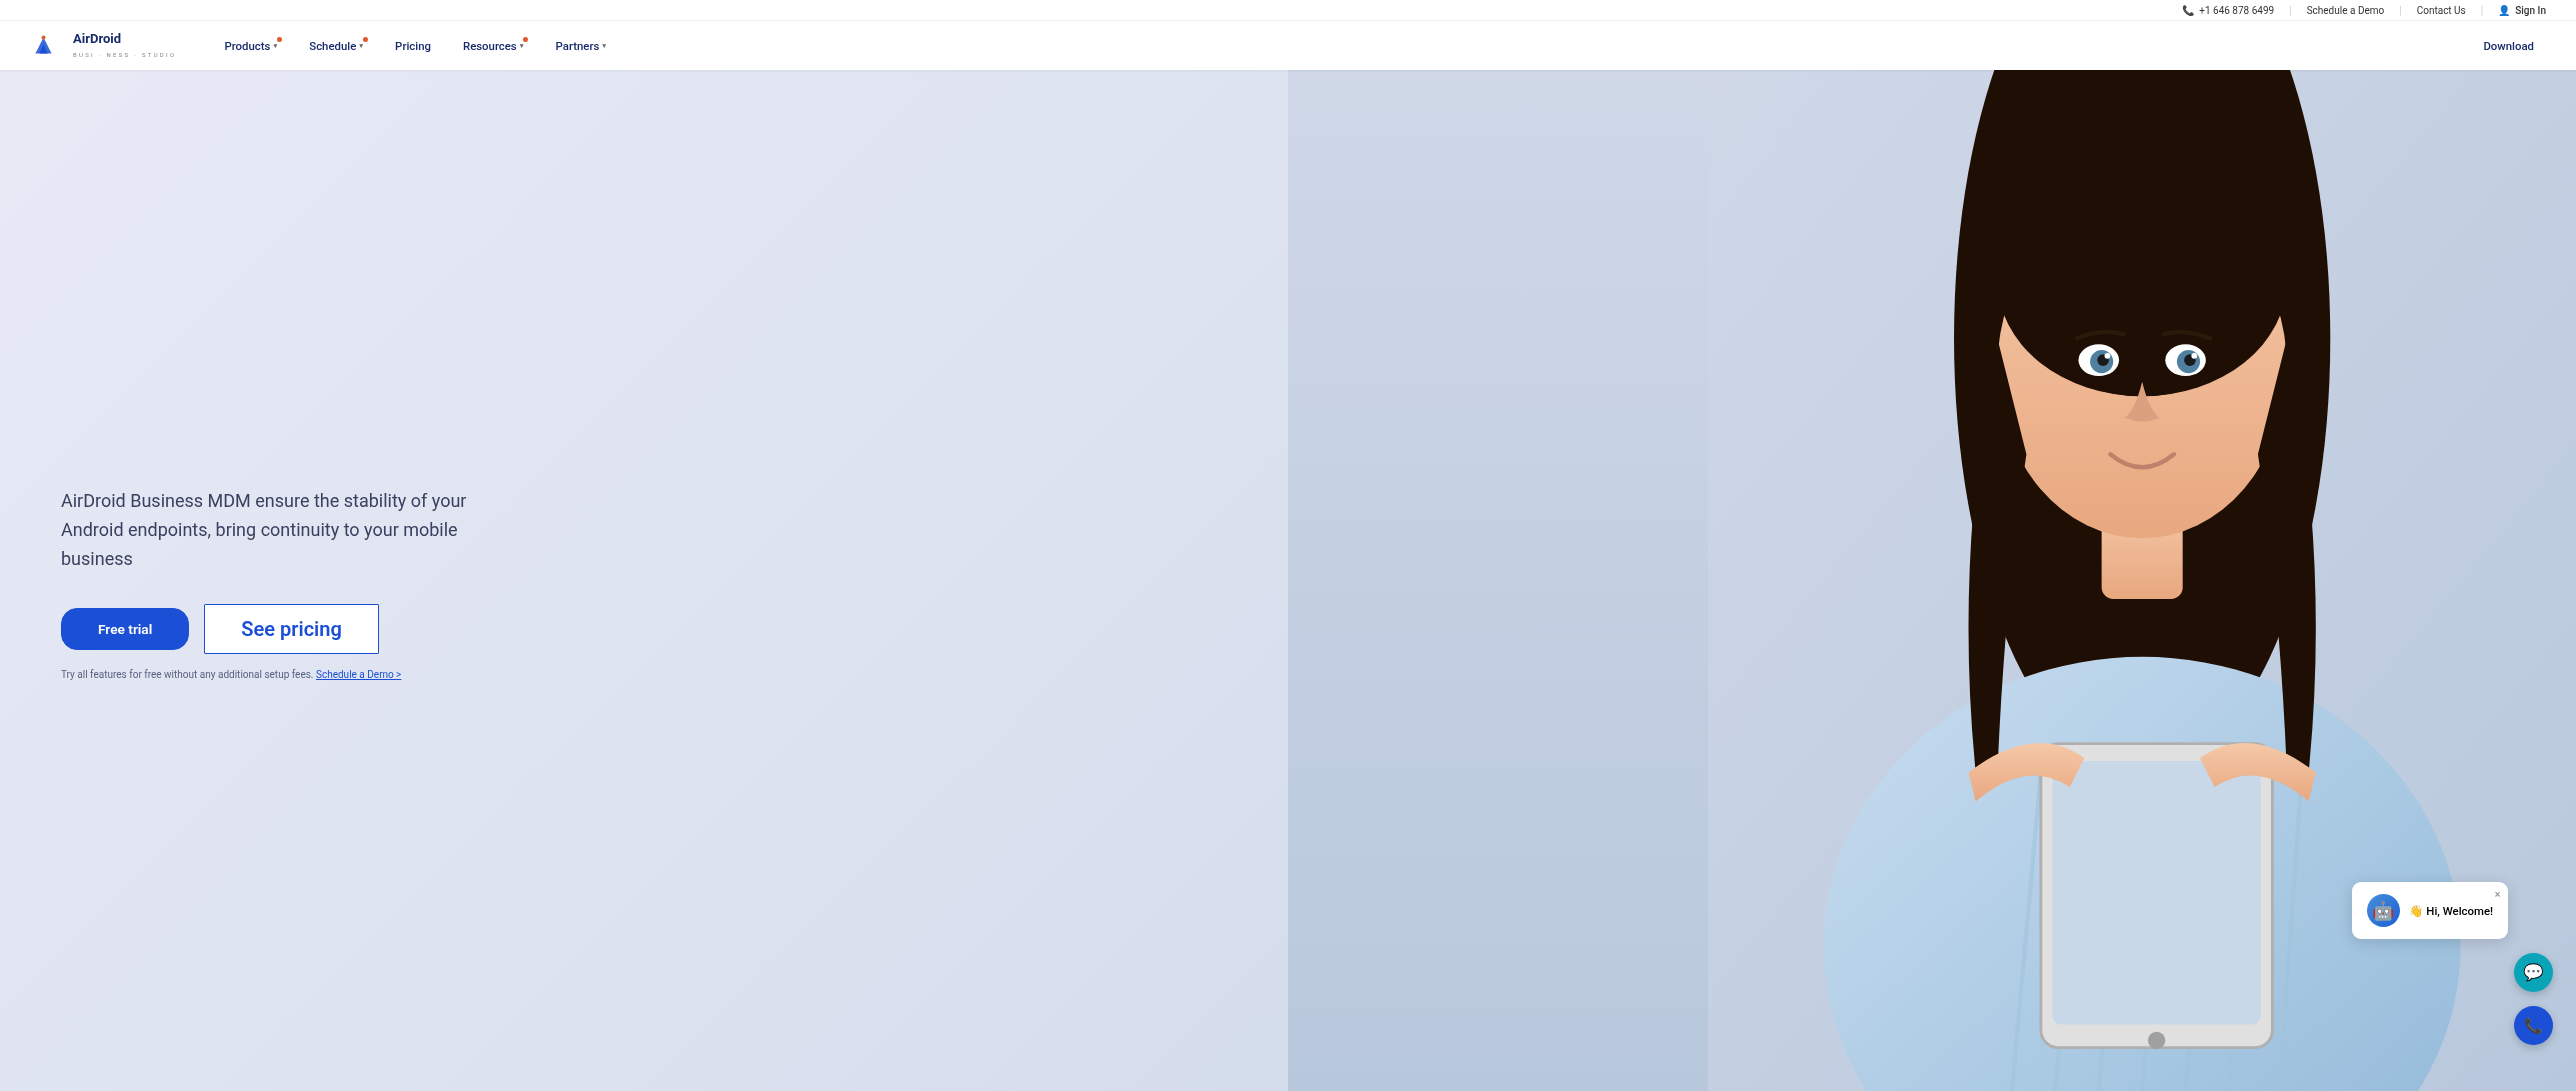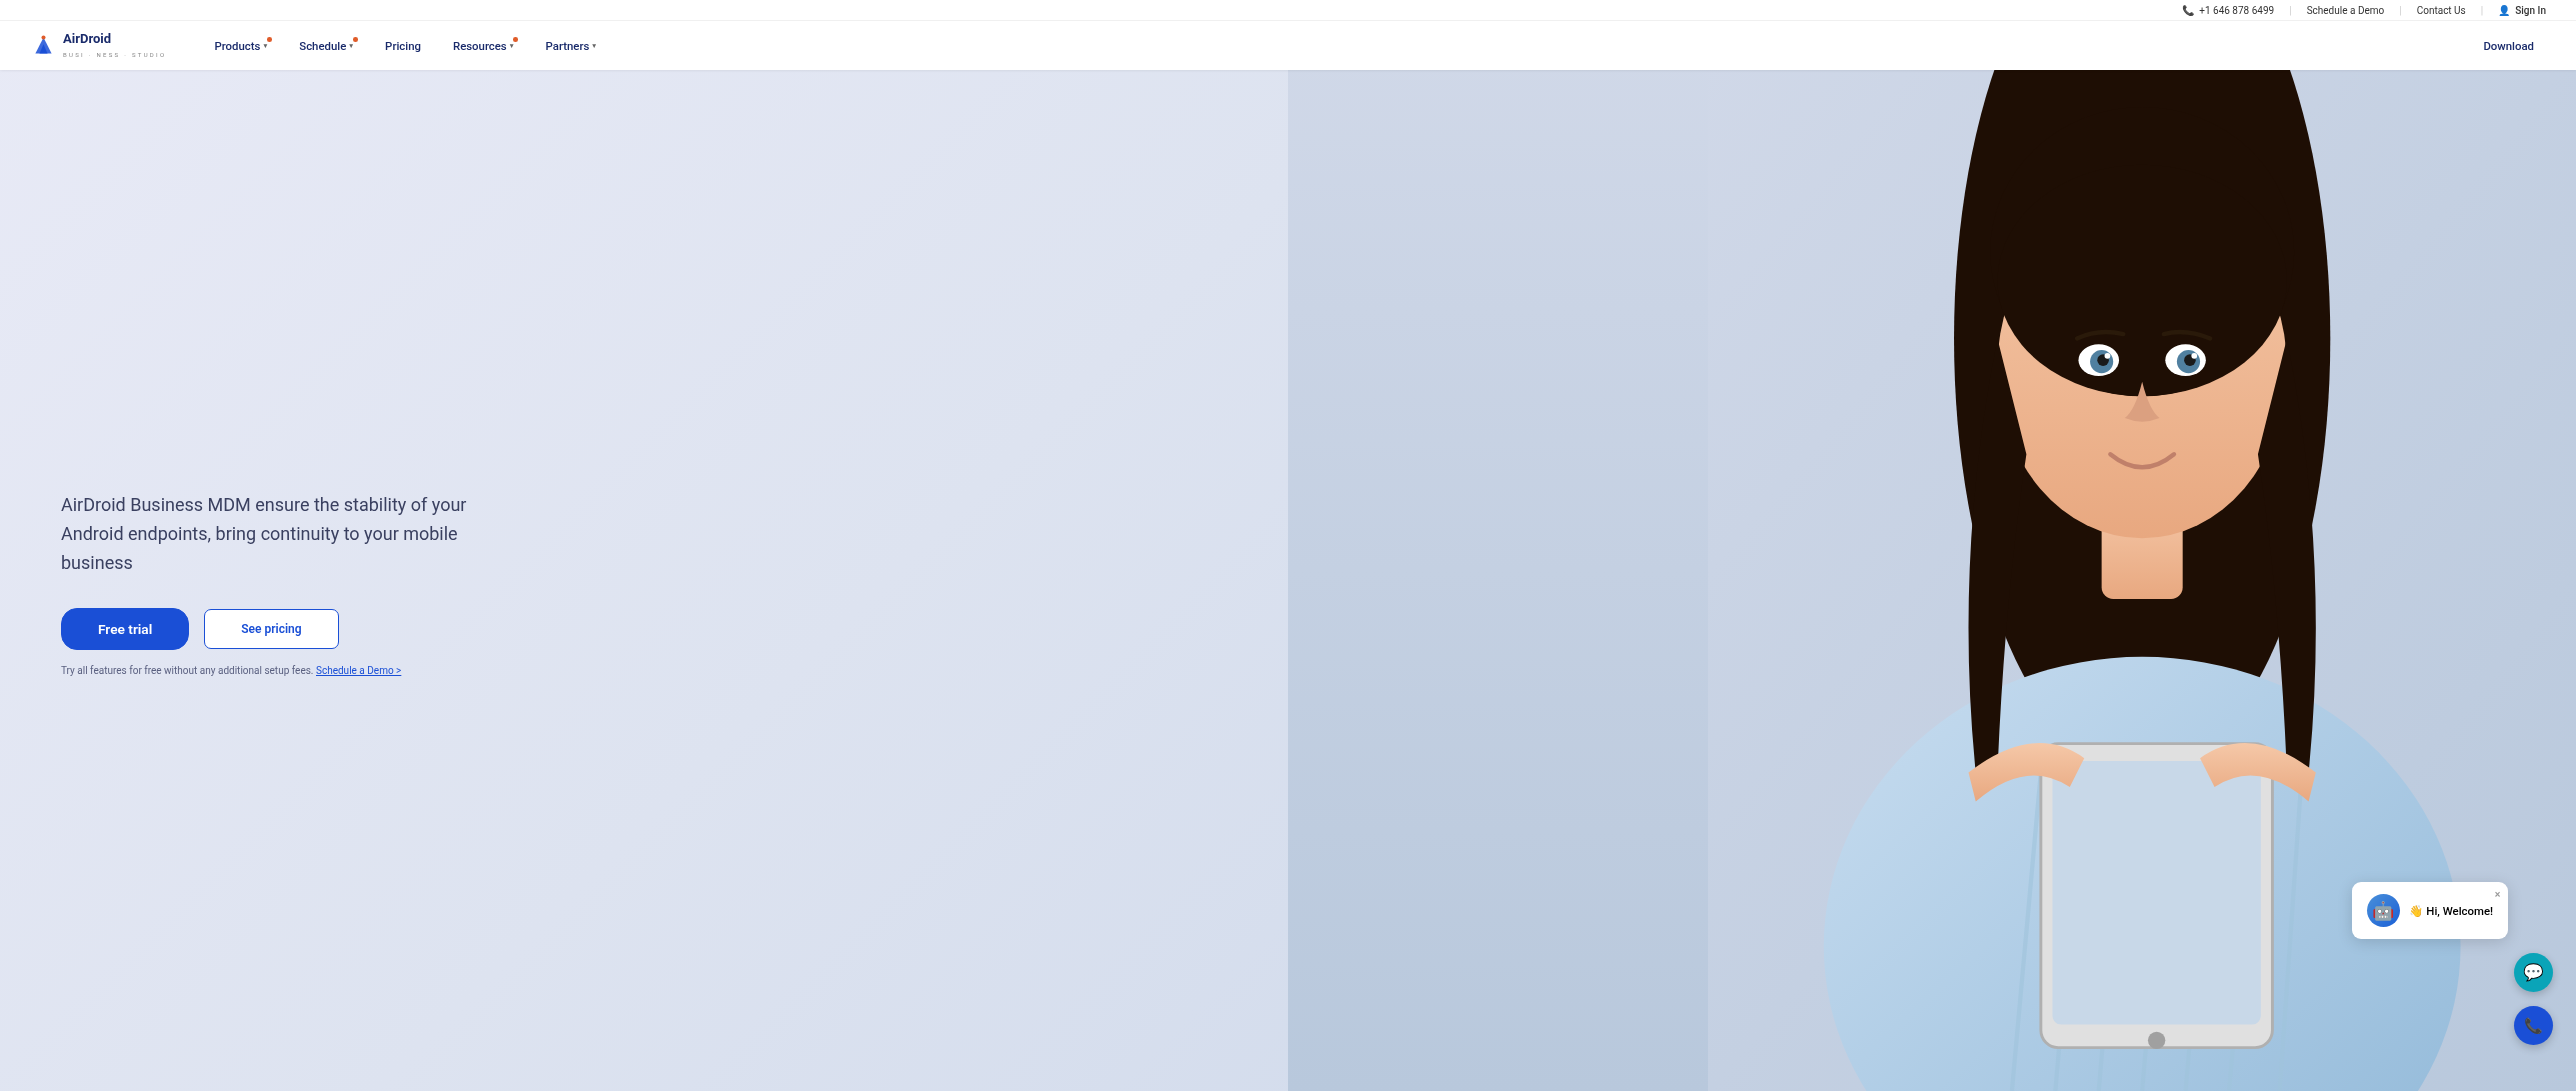--- a/index.html
+++ b/index.html
@@ -54,21 +54,21 @@
     .header-main {
       display: flex;
       align-items: center;
       padding: 0 30px;
       height: 49px;
     }
 
     .logo-area {
       display: flex;
       align-items: center;
-      gap: 6px;
+      gap: 16px;
       margin-right: 36px;
       text-decoration: none;
     }
 
     .logo-icon {
       width: 27px;
       height: 27px;
     }
 
     .nav {
@@ -176,23 +176,23 @@
       cursor: pointer;
       text-decoration: none;
       display: inline-block;
     }
 
     .btn-secondary {
       background: #fff;
       color: #1a4fd6;
       border: 1.5px solid #1a4fd6;
       padding: 12px 36px;
-      font-size: 12px;
+      font-size: 20px;
       font-weight: 600;
-      border-radius: 7px;
+      border-radius: 1px;
       cursor: pointer;
       text-decoration: none;
       display: inline-block;
     }
 
     .hero-note {
       font-size: 10px;
       color: #5a6080;
       margin-top: 9px;
     }

